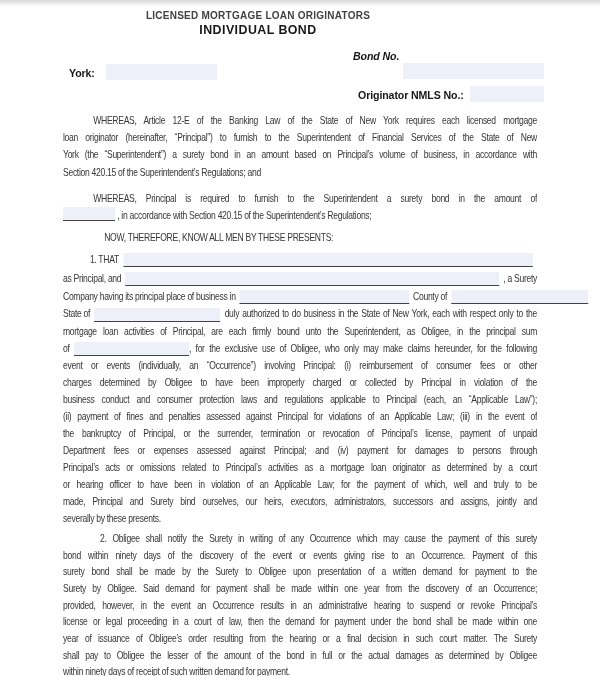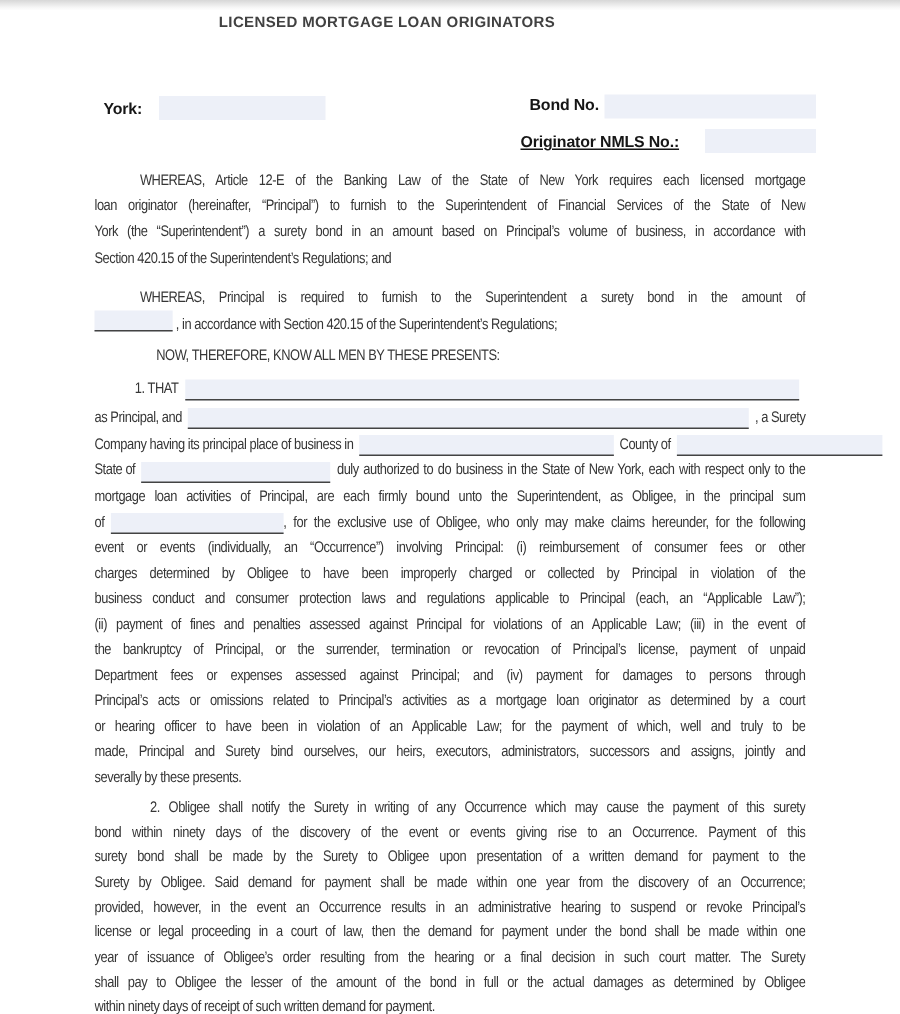--- a/index.html
+++ b/index.html
@@ -50,29 +50,30 @@
   #line-mortgage{height:17.2px;}
   .jrest{flex:1 1 auto;text-align:justify;text-align-last:justify;white-space:nowrap;overflow:hidden;padding-bottom:0;}
 </style>
 </head>
 <body>
 
 <div class="topbar"></div>
 
 <div class="title-wrap">
   <div class="title1">LICENSED MORTGAGE LOAN ORIGINATORS</div>
+  <div class="title2">INDIVIDUAL BOND</div>
 </div>
 
 <div class="hlabel" style="left:69px;top:67px;">York:</div>
 <div class="hfield" style="left:106px;top:64px;width:111px;height:16px;"></div>
 
-<div class="hlabel" style="left:353px;top:64px;">Bond No.</div>
+<div class="hlabel" style="left:353px;top:50px;font-style:italic;">Bond No.</div>
 <div class="hfield" style="left:403px;top:63px;width:141px;height:16px;"></div>
 
-<div class="hlabel" style="left:347px;top:89px;text-decoration:underline;">Originator NMLS No.:</div>
+<div class="hlabel" style="left:358px;top:89px;">Originator NMLS No.:</div>
 <div class="hfield" style="left:470px;top:86px;width:74px;height:16px;"></div>
 
 <div class="col">
 
   <div id="para1">
       <div class="jline">WHEREAS, Article 12-E of the Banking Law of the State of New York requires each licensed mortgage</div>
       <div class="jline">loan originator (hereinafter, “Principal”) to furnish to the Superintendent of Financial Services of the State of New</div>
       <div class="jline">York (the “Superintendent”) a surety bond in an amount based on Principal’s volume of business, in accordance with</div>
       <div class="jline last">Section 420.15 of the Superintendent’s Regulations; and</div>
     </div>

